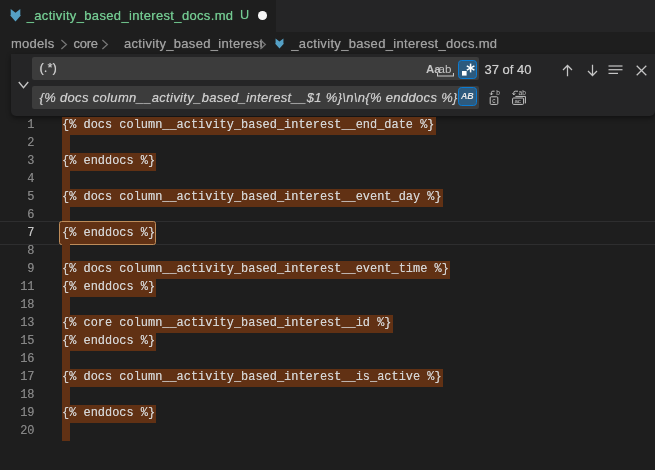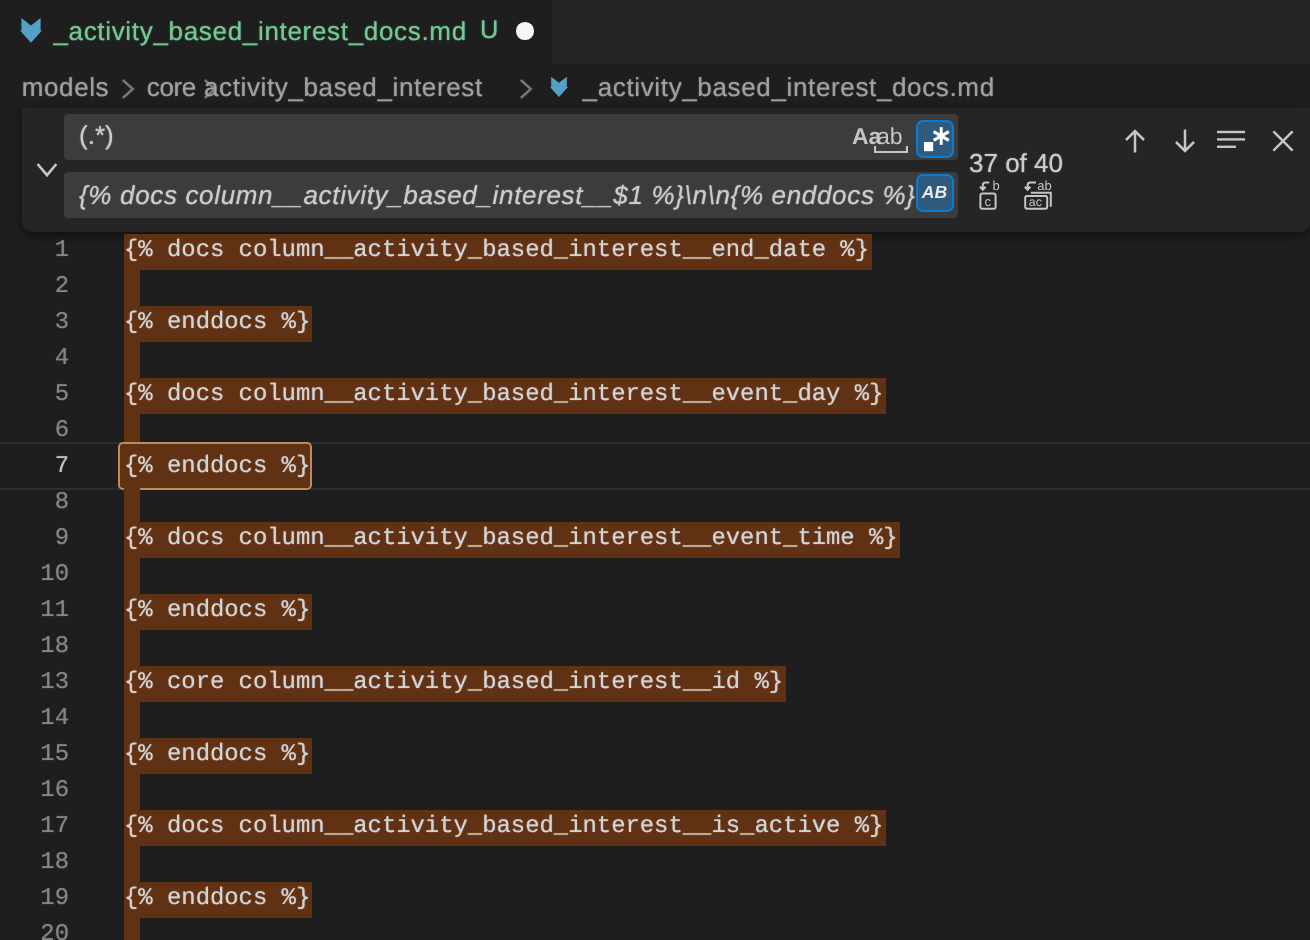--- a/index.html
+++ b/index.html
@@ -55,21 +55,21 @@
 
 <div id="crumbs">
   <span class="crumb" style="left:10.9px; letter-spacing:0.3px;">models</span>
   <svg class="abs" style="left:60px; top:6.7px;" width="8" height="11" viewBox="0 0 8 11">
       <path d="M1.4,1 L6.4,5.5 L1.4,10" stroke="#767676" stroke-width="1.25" fill="none"></path>
     </svg>
   <span class="crumb" style="left:73.4px; letter-spacing:-0.2px;">core</span>
   <svg class="abs" style="left:101px; top:6.7px;" width="8" height="11" viewBox="0 0 8 11">
       <path d="M1.4,1 L6.4,5.5 L1.4,10" stroke="#767676" stroke-width="1.25" fill="none"></path>
     </svg>
-  <span class="crumb" style="left:102px; letter-spacing:0.31px;">activity_based_interest</span>
+  <span class="crumb" style="left:124px; letter-spacing:0.31px;">activity_based_interest</span>
   <svg class="abs" style="left:259.3px; top:6.7px;" width="8" height="11" viewBox="0 0 8 11">
       <path d="M1.4,1 L6.4,5.5 L1.4,10" stroke="#767676" stroke-width="1.25" fill="none"></path>
     </svg>
   <svg class="abs" style="left:275.2px; top:37.5px; position:fixed;" width="9" height="11" viewBox="0 0 11 12.5">
     <path d="M0.7,0 L5.5,3.7 L10.3,0 L10.3,6.2 L11,6.2 L5.5,12.4 L0,6.2 L0.7,6.2 Z" fill="#55a0c5"></path>
   </svg>
   <span class="crumb" style="left:291.3px; letter-spacing:0.32px;">_activity_based_interest_docs.md</span>
 </div>
 
 <div id="findw">
@@ -93,21 +93,21 @@
         </g>
       </svg>
     </div>
   </div>
   <div class="finput" id="fi2">
       <span class="itext">{% docs column__activity_based_interest__$1 %}\n\n{% enddocs %}</span>
     <div class="optbtn" style="left:425.5px; top:1.6px;">
       <span style="position:absolute; left:0; top:0; width:17.5px; text-align:center; line-height:17px; font-size:8.8px; font-weight:bold; color:#e8e8e8;">AB</span>
     </div>
   </div>
-  <span id="cnt" style="top:2.6px;margin-top:12px;">37 of 40</span>
+  <span id="cnt" style="top:2.6px;">37 of 40</span>
 
   <svg class="abs" style="left:551px; top:9.6px;" width="11" height="13" viewBox="0 0 11 13">
     <path d="M5.5,12.3 V1.5 M1,6 L5.5,1.5 L10,6" stroke="#c5c5c5" stroke-width="1.25" fill="none"></path>
     </svg>
   <svg class="abs" style="left:575.8px; top:9.6px;" width="11" height="13" viewBox="0 0 11 13">
     <path d="M5.5,0.7 V11.5 M1,7 L5.5,11.5 L10,7" stroke="#c5c5c5" stroke-width="1.25" fill="none"></path>
     </svg>
   <svg class="abs" style="left:596.5px; top:11.2px;" width="15" height="10" viewBox="0 0 15 10">
     <g stroke="#c5c5c5" stroke-width="1.2" fill="none">
       <path d="M0.5,1 H14.5"></path>
@@ -181,45 +181,35 @@
       <div class="hl" style="width:8.5px"></div>
       <span class="ln">8</span>
       <span class="code"></span>
     </div>
     <div class="row">
       <div class="hl" style="width:388.4px"></div>
       <span class="ln">9</span>
       <span class="code">{% docs column__activity_based_interest__event_time %}</span>
     </div>
     <div class="row">
-      <div class="hl" style="width:8.5px"></div>
-      <span class="ln">10</span>
-      <span class="code"></span>
-    </div>
-    <div class="row">
       <div class="hl" style="width:94.4px"></div>
       <span class="ln">11</span>
       <span class="code">{% enddocs %}</span>
     </div>
     <div class="row">
       <div class="hl" style="width:8.5px"></div>
       <span class="ln">18</span>
       <span class="code"></span>
     </div>
     <div class="row">
       <div class="hl" style="width:331.0px"></div>
       <span class="ln">13</span>
       <span class="code">{% core column__activity_based_interest__id %}</span>
     </div>
     <div class="row">
-      <div class="hl" style="width:8.5px"></div>
-      <span class="ln">14</span>
-      <span class="code"></span>
-    </div>
-    <div class="row">
       <div class="hl" style="width:94.4px"></div>
       <span class="ln">15</span>
       <span class="code">{% enddocs %}</span>
     </div>
     <div class="row">
       <div class="hl" style="width:8.5px"></div>
       <span class="ln">16</span>
       <span class="code"></span>
     </div>
     <div class="row">

